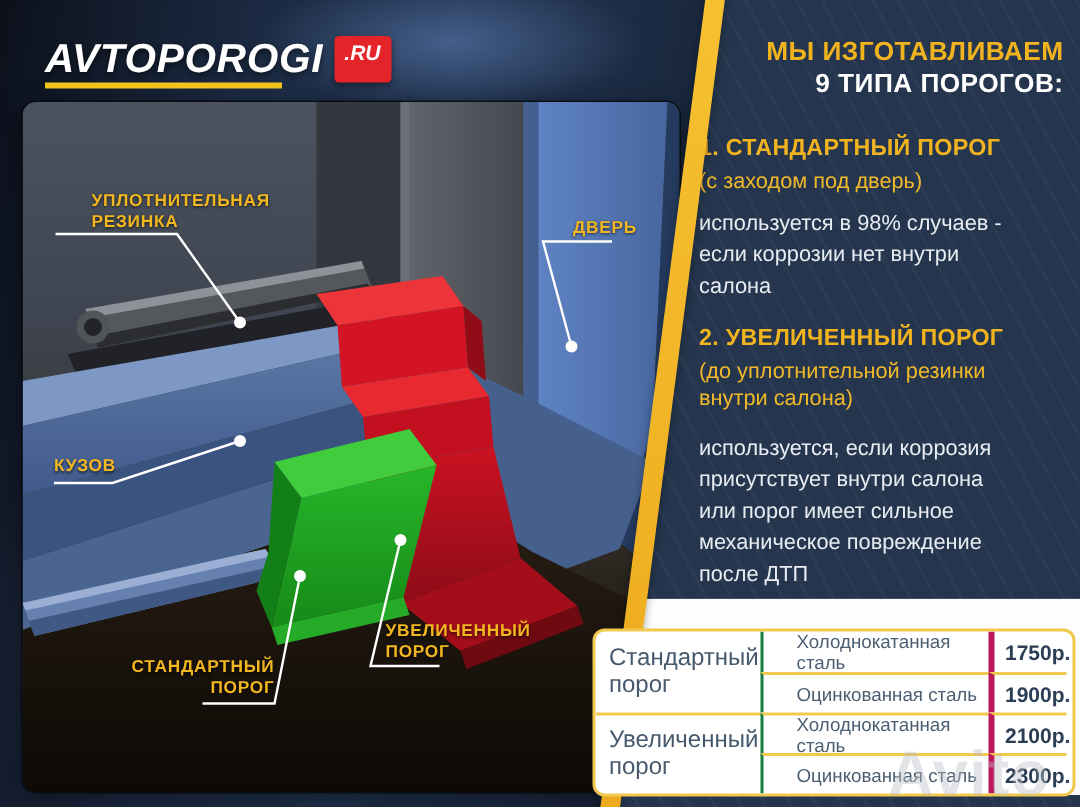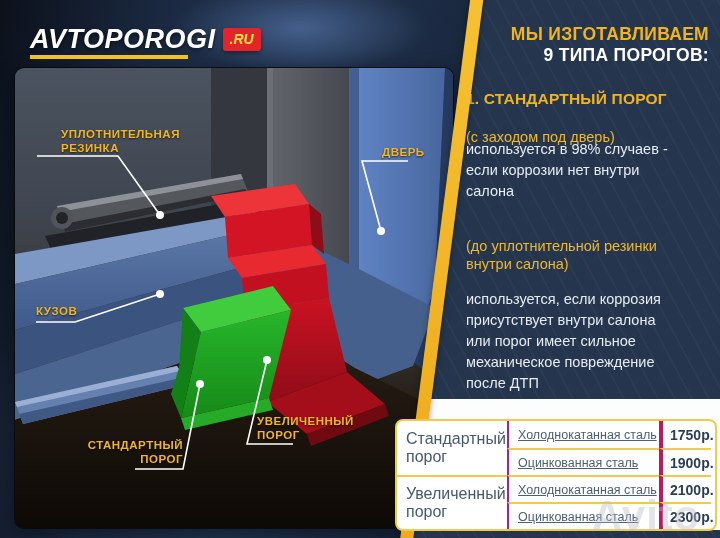--- a/index.html
+++ b/index.html
@@ -7,24 +7,24 @@
          font-family:"Liberation Sans","DejaVu Sans",sans-serif;background:#141e2e;}
 
   
   .left-bg{position:absolute;left:0;top:0;width:478px;height:538px;
     background:
       radial-gradient(170px 60px at 300px 28px, rgba(96,130,186,.55), rgba(96,130,186,0) 75%),
       radial-gradient(260px 180px at 120px 430px, rgba(34,46,70,.6), rgba(34,46,70,0) 70%),
       linear-gradient(100deg,#0c111b 0%,#1b2a42 30%,#223450 55%,#1a2940 80%,#111b2c 100%);}
 
   
-  .logo{position:absolute;left:30px;top:24px;display:flex;align-items:center;gap:7px;z-index:5;}
+  .logo{position:absolute;left:30px;top:24px;display:flex;gap:7px;z-index:5;}
   .logo-text{color:#ffffff;font-size:27px;font-weight:bold;font-style:italic;letter-spacing:.5px;
              text-shadow:0 2px 4px rgba(0,0,0,.55);}
-  .logo-badge{background:#e32429;color:#fde047;font-size:14px;font-weight:bold;font-style:italic;
+  .logo-badge{background:#e32429;color:#ffffff;font-size:14px;font-weight:bold;font-style:italic;
               padding:3px 7px 4px;border-radius:3px;box-shadow:0 2px 4px rgba(0,0,0,.4);}
   .logo-underline{position:absolute;left:0px;top:31px;width:158px;height:4px;background:#f2c31d;}
 
   
   .illust-panel{position:absolute;left:15px;top:68px;width:438px;height:460px;border-radius:9px;
     overflow:hidden;z-index:2;
     box-shadow:0 0 0 1px rgba(5,8,12,.8),0 6px 20px rgba(0,0,0,.45);}
   .illust-panel svg{display:block;width:438px;height:460px;}
 
   .diagram-label{position:absolute;color:#f3b71f;font-weight:bold;font-size:11.5px;line-height:13.5px;
@@ -40,35 +40,35 @@
     background-color:#24354d;
     background-image:repeating-linear-gradient(62deg, rgba(255,255,255,.03) 0 2px, rgba(255,255,255,0) 2px 15px);
     clip-path:polygon(68px 0,100% 0,100% 100%,0 100%);}
   .rp-heading{position:absolute;top:24px;right:11px;text-align:right;line-height:21px;
     font-weight:bold;font-size:17.5px;letter-spacing:.3px;}
   .rp-heading .h1{color:#f2b41e;display:block;}
   .rp-heading .h2{color:#ffffff;display:block;}
   .section{position:absolute;left:58px;width:248px;}
   .sec1{top:90px;} .sec1-body{top:139px;} .sec2{top:217px;} .sec2-body{top:289px;}
   .section-title{color:#f2b41e;font-weight:bold;font-size:15.5px;letter-spacing:.2px;}
-  .section-sub{color:#f0b929;font-size:14.5px;line-height:18px;white-space:pre-line;margin-top:20px;}
+  .section-sub{color:#f0b929;font-size:14.5px;line-height:18px;white-space:pre-line;margin-top:4px;}
   .section-body{color:#e8ecf2;font-size:14.5px;line-height:21px;white-space:pre-line;}
 
   
   .table-band{position:absolute;left:404px;top:399px;width:316px;height:131px;background:#fdfdfd;
     clip-path:polygon(22px 0,100% 0,100% 100%,0 100%);z-index:3;}
   .price-table{position:absolute;left:395px;top:419px;width:318px;z-index:5;
     display:grid;grid-template-columns:110px 152px 52px;grid-template-rows:repeat(4,27px);
     background:#fff;border:2px solid #f2c94f;border-radius:8px;overflow:hidden;box-sizing:content-box;}
   .pt-group{grid-column:1;display:flex;align-items:center;padding-left:9px;font-size:16px;
     line-height:18px;color:#46596d;white-space:pre-line;}
   .pt-g1{grid-row:1/3;}
   .pt-g2{grid-row:3/5;border-top:2px solid #f2c94f;}
-  .pt-mat{grid-column:2;display:flex;align-items:center;padding-left:9px;font-size:12.5px;
-    color:#4c5e72;border-left:2px solid #a21caf;text-decoration:underline;}
+  .pt-mat{grid-column:2;display:flex;align-items:center;padding-left:22px;font-size:12.5px;
+    color:#4c5e72;border-left:2px solid #15803d;}
   .pt-price{grid-column:3;display:flex;align-items:center;padding-left:7px;font-size:14px;
     font-weight:bold;color:#2c3e55;border-left:4px solid #be185d;}
   .bt{border-top:2px solid #f2c94f;}
 
   
   .stripe{position:absolute;left:472px;top:-14px;width:13px;height:590px;z-index:4;
     background:linear-gradient(180deg,#f6c132,#eca81a);
     transform:rotate(7.4deg);transform-origin:top center;box-shadow:0 0 6px rgba(0,0,0,.35);}
 
   
@@ -216,20 +216,21 @@
 
     <div class="section sec1">
       <div class="section-title">1. СТАНДАРТНЫЙ ПОРОГ</div>
       <div class="section-sub">(с заходом под дверь)</div>
     </div>
     <div class="section sec1-body section-body">используется в 98% случаев -
 если коррозии нет внутри
 салона</div>
 
     <div class="section sec2">
+      <div class="section-title">2. УВЕЛИЧЕННЫЙ ПОРОГ</div>
       <div class="section-sub">(до уплотнительной резинки
 внутри салона)</div>
     </div>
     <div class="section sec2-body section-body">используется, если коррозия
 присутствует внутри салона
 или порог имеет сильное
 механическое повреждение
 после ДТП</div>
   </div>
 

